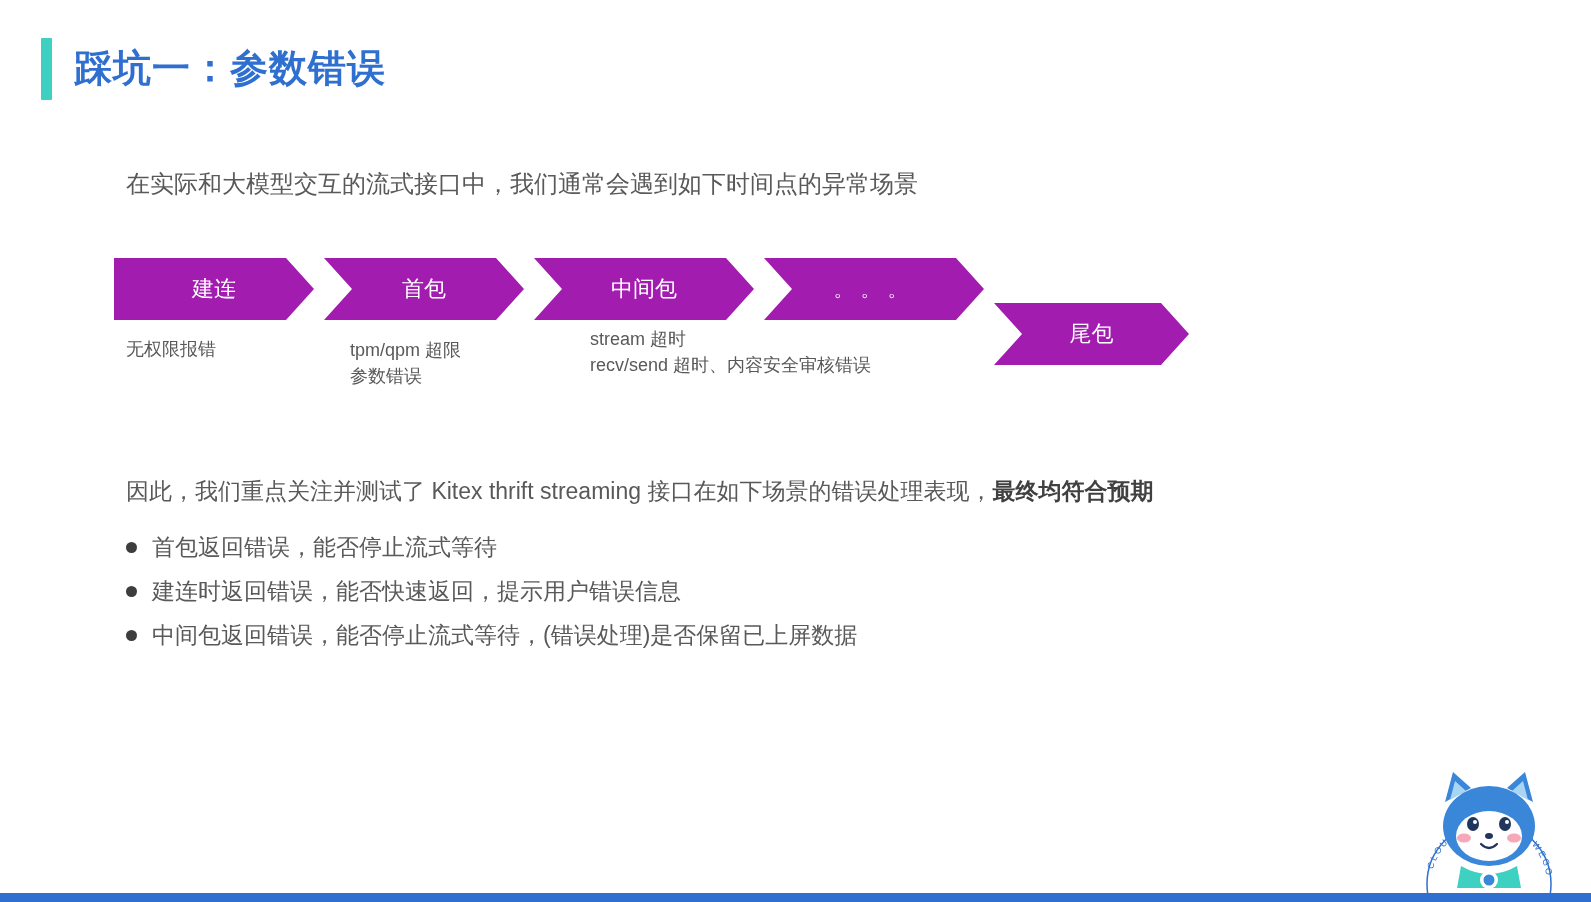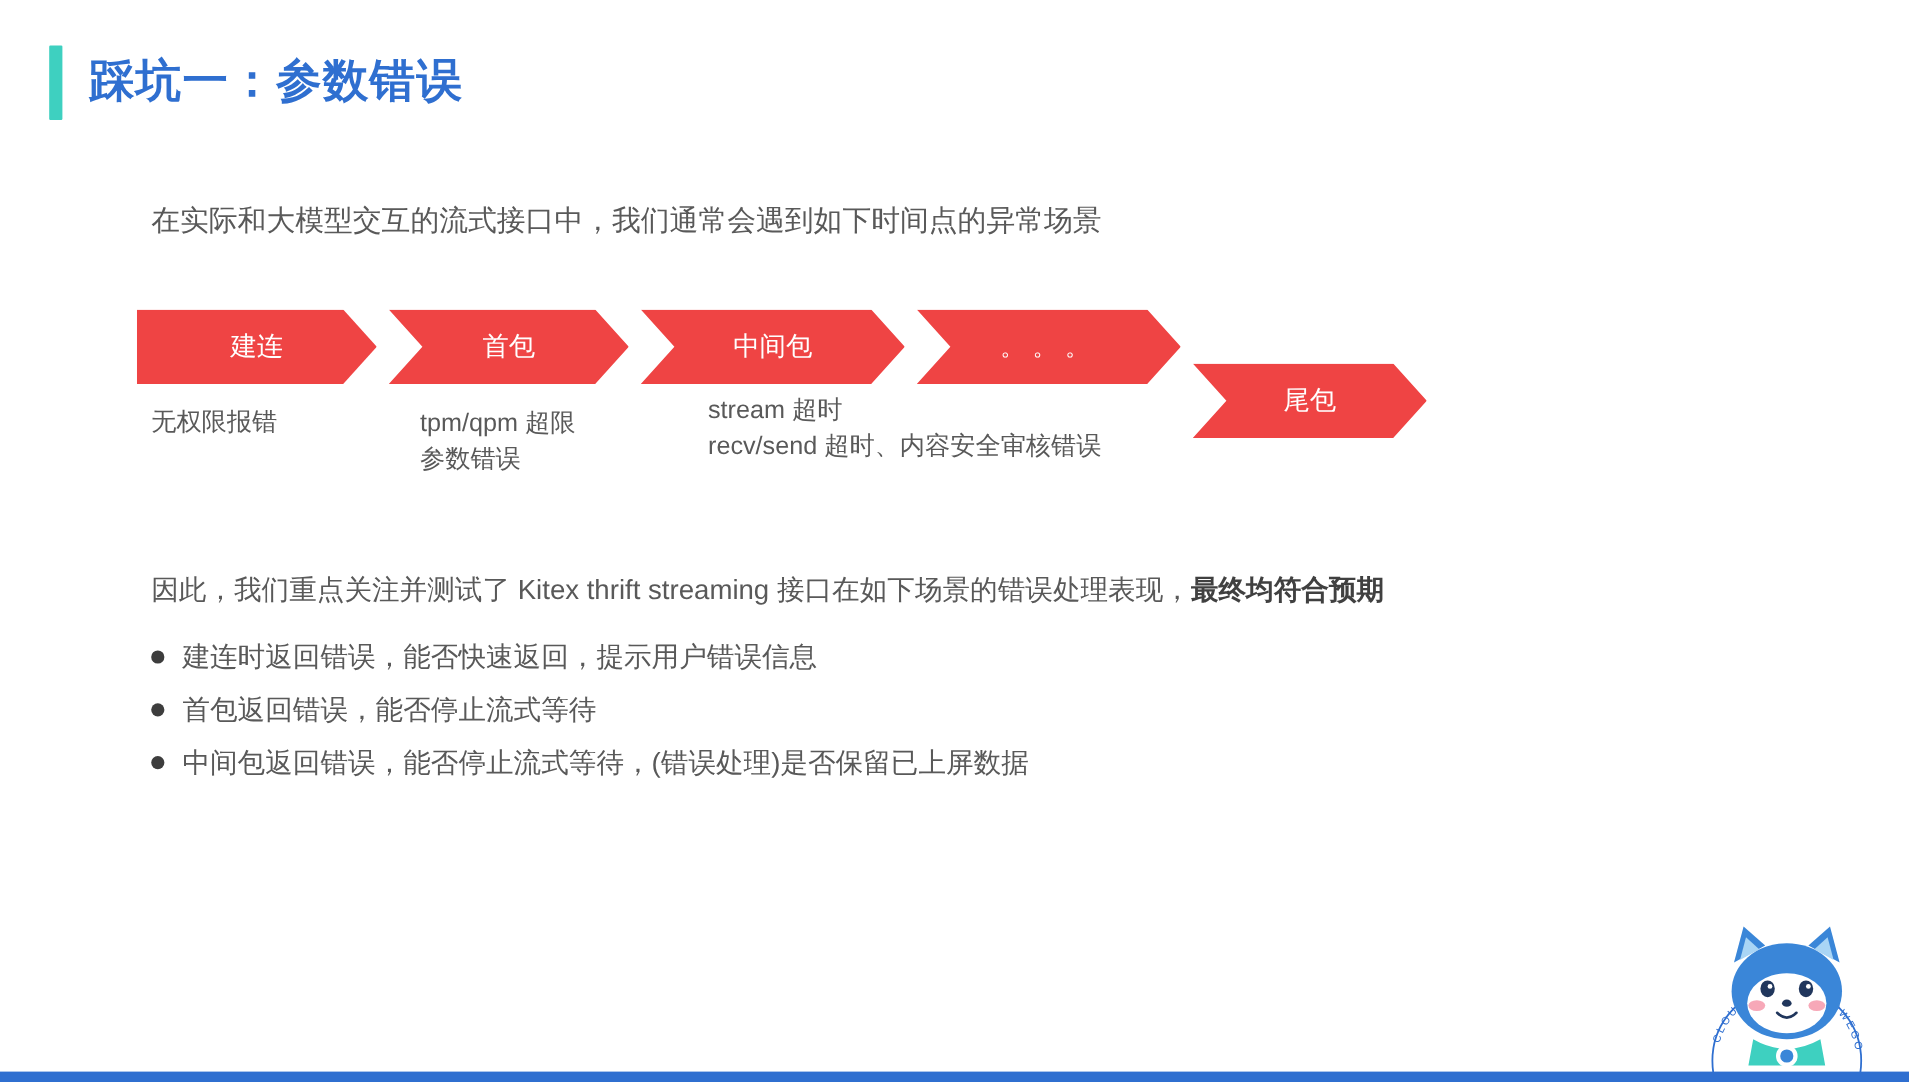--- a/index.html
+++ b/index.html
@@ -54,40 +54,40 @@
   .flow {
     position: absolute;
     left: 114px;
     top: 258px;
     height: 62px;
   }
   .chev {
     position: absolute;
     top: 0;
     height: 62px;
-    background: #ef4444;
+    background: #a21caf;
     color: #ffffff;
     font-size: 22px;
     display: flex;
     align-items: center;
     justify-content: center;
     clip-path: polygon(0 0, calc(100% - 28px) 0, 100% 50%, calc(100% - 28px) 100%, 0 100%, 28px 50%);
   }
   .chev.first {
     clip-path: polygon(0 0, calc(100% - 28px) 0, 100% 50%, calc(100% - 28px) 100%, 0 100%);
   }
   .chev .dots {
     letter-spacing: 7px;
     font-size: 20px;
   }
 
   
   .caption {
     position: absolute;
-    font-size: 21px;
+    font-size: 18px;
     color: #595959;
     line-height: 1.42;
     white-space: pre-line;
   }
 
   
   .summary {
     position: absolute;
     left: 126px;
     top: 476px;
@@ -176,25 +176,25 @@
 <div class="caption" style="left:590px; top:327px;">stream 超时
 recv/send 超时、内容安全审核错误</div>
 
 <div class="summary">
   <span>因此，我们重点关注并测试了 Kitex thrift streaming 接口在如下场景的错误处理表现，</span><b>最终均符合预期</b>
 </div>
 
 <div class="bullets">
   <div class="bullet">
     <span class="dot"></span>
-    <span>建连时返回错误，能否快速返回，提示用户错误信息</span>
+    <span>首包返回错误，能否停止流式等待</span>
   </div>
   <div class="bullet">
     <span class="dot"></span>
-    <span>首包返回错误，能否停止流式等待</span>
+    <span>建连时返回错误，能否快速返回，提示用户错误信息</span>
   </div>
   <div class="bullet">
     <span class="dot"></span>
     <span>中间包返回错误，能否停止流式等待，(错误处理)是否保留已上屏数据</span>
   </div>
 </div>
 
 <div class="mascot">
   <svg viewBox="0 0 160 140" width="160" height="140" xmlns="http://www.w3.org/2000/svg">
 

